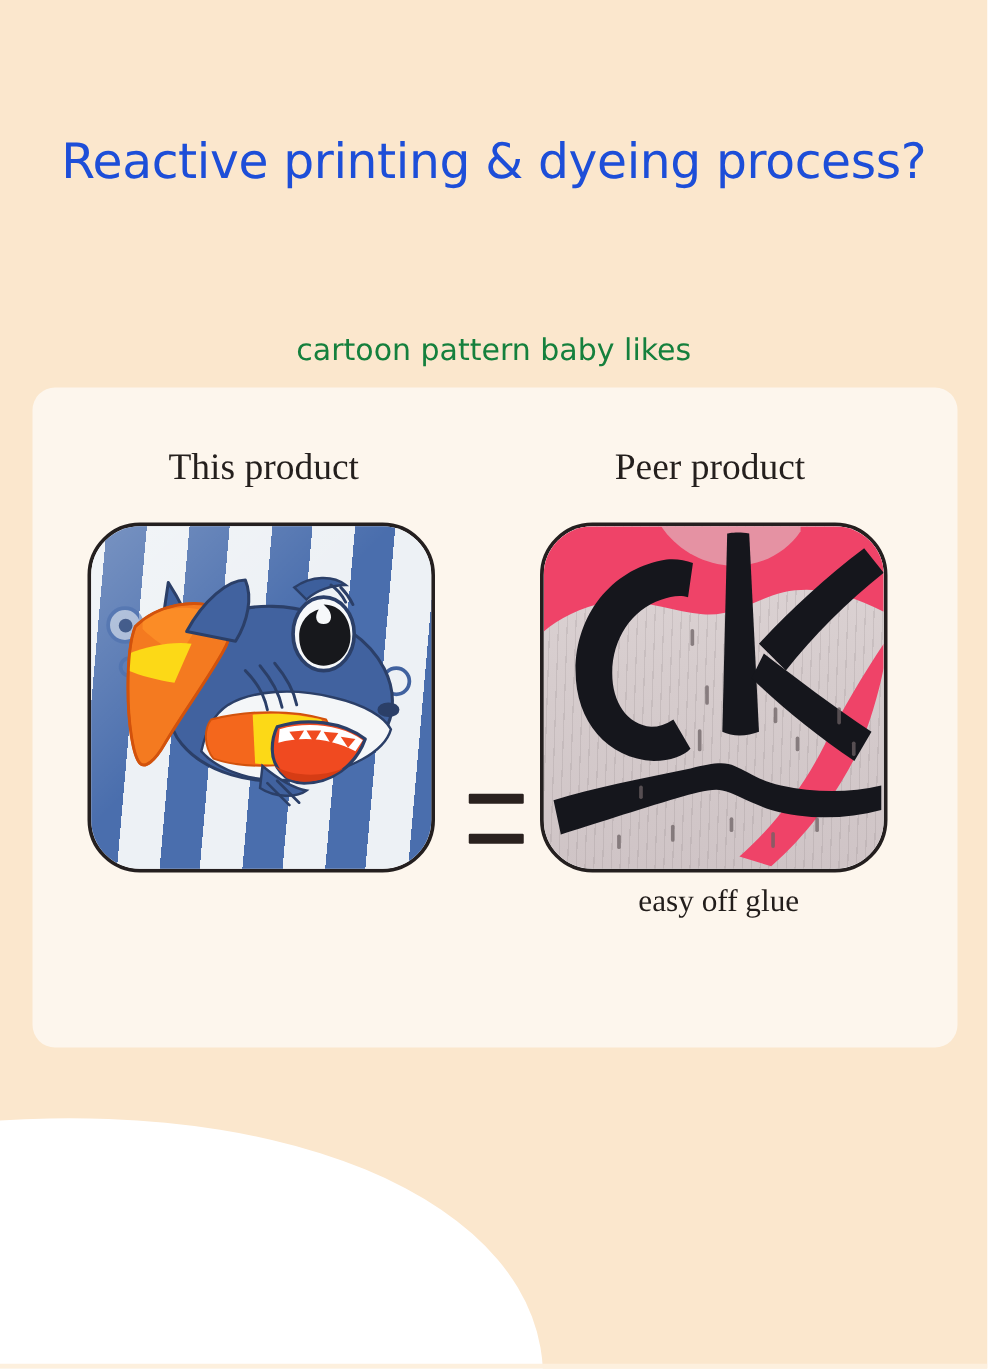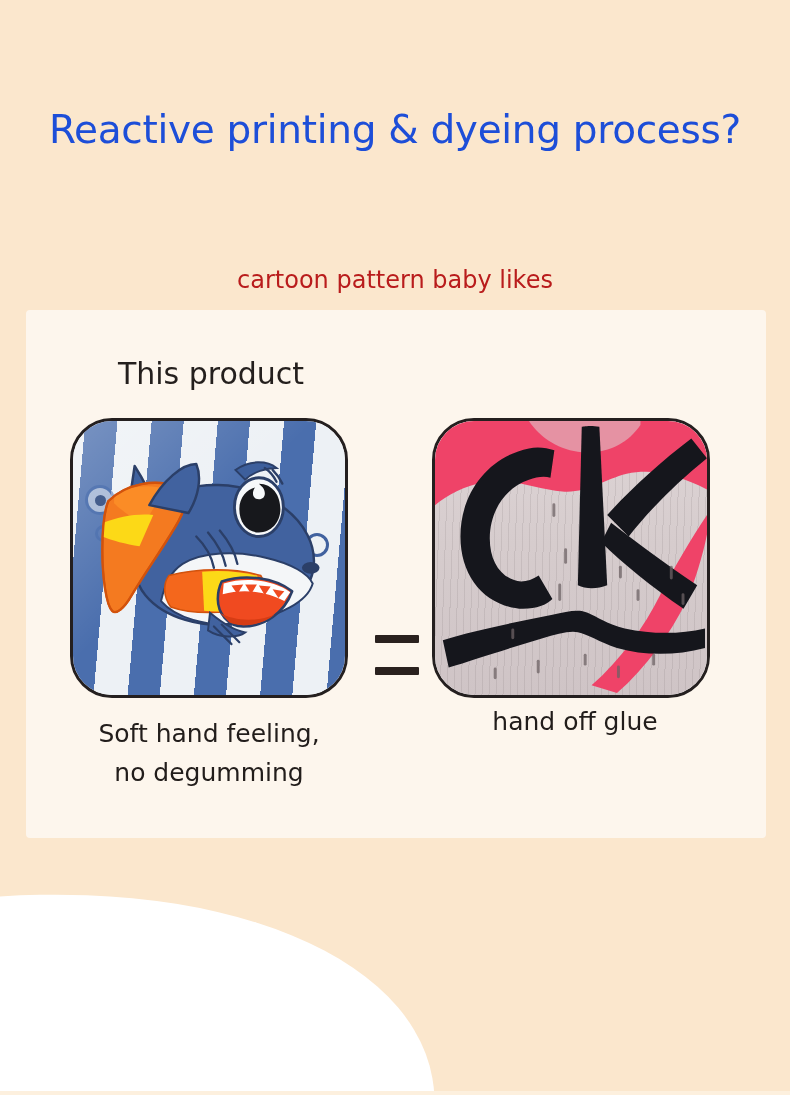--- a/index.html
+++ b/index.html
@@ -59,33 +59,34 @@
 
   
   .subtitle {
     position: absolute;
     left: 0;
     top: 263px;
     width: 790px;
     text-align: center;
     font-size: 24px;
     line-height: 34px;
-    color: #b91c1c;
+    color: #15803d;
     font-weight: 400;
   }
 
   
   .card {
     position: absolute;
     left: 26px;
     top: 310px;
     width: 740px;
     height: 528px;
     background: #fdf6ed;
-    border-radius: 4px;
+    border-radius: 18px;
+    font-family: Liberation Serif, serif;
   }
 
   .col-headers {
     position: absolute;
     left: 0;
     top: 42px;
     width: 740px;
     height: 44px;
   }
   .col-head {
@@ -256,20 +257,21 @@
 <div class="page">
 
   <div class="title">Reactive printing &amp; dyeing process?</div>
 
   <div class="subtitle">cartoon pattern baby likes</div>
 
   <div class="card">
 
     <div class="col-headers">
       <div class="col-head left">This product</div>
+      <div class="col-head right">Peer product</div>
     </div>
 
     <div class="thumbs">
 
       <div class="thumb left">
         <div class="thumb-inner">
           <div class="stripes"></div>
 
           <div class="ghost-shark">
             <div class="ghost-eye"></div>
@@ -398,26 +400,22 @@
               <rect x="152" y="238" width="3" height="12" rx="1.5"></rect>
               <rect x="186" y="250" width="3" height="13" rx="1.5"></rect>
               <rect x="222" y="238" width="3" height="12" rx="1.5"></rect>
               <rect x="60" y="252" width="3" height="12" rx="1.5"></rect>
             </g>
           </svg>
         </div>
       </div>
     </div>
 
-    <div class="caption left">
-      <div>Soft hand feeling,</div>
-      <div>no degumming</div>
-    </div>
 
     <div class="caption right">
-      <div>hand off glue</div>
+      <div>easy off glue</div>
     </div>
   </div>
 
   <div class="bottom-curve"></div>
   <div class="bottom-strip"></div>
 
 </div>
 
 </body></html>

